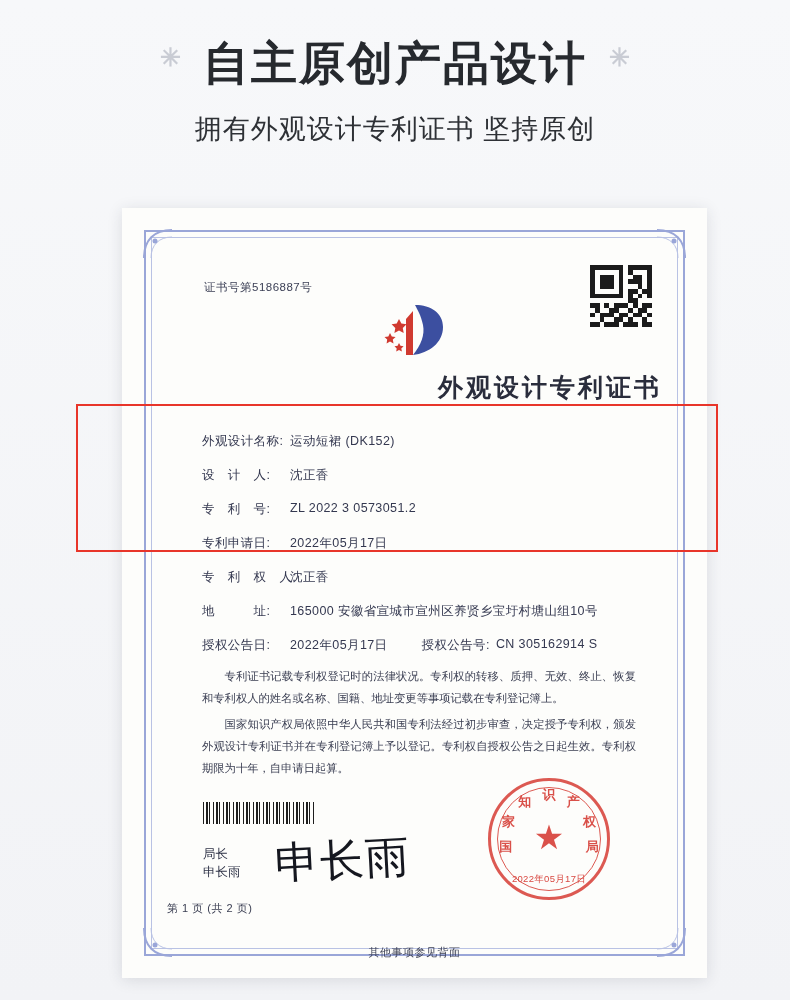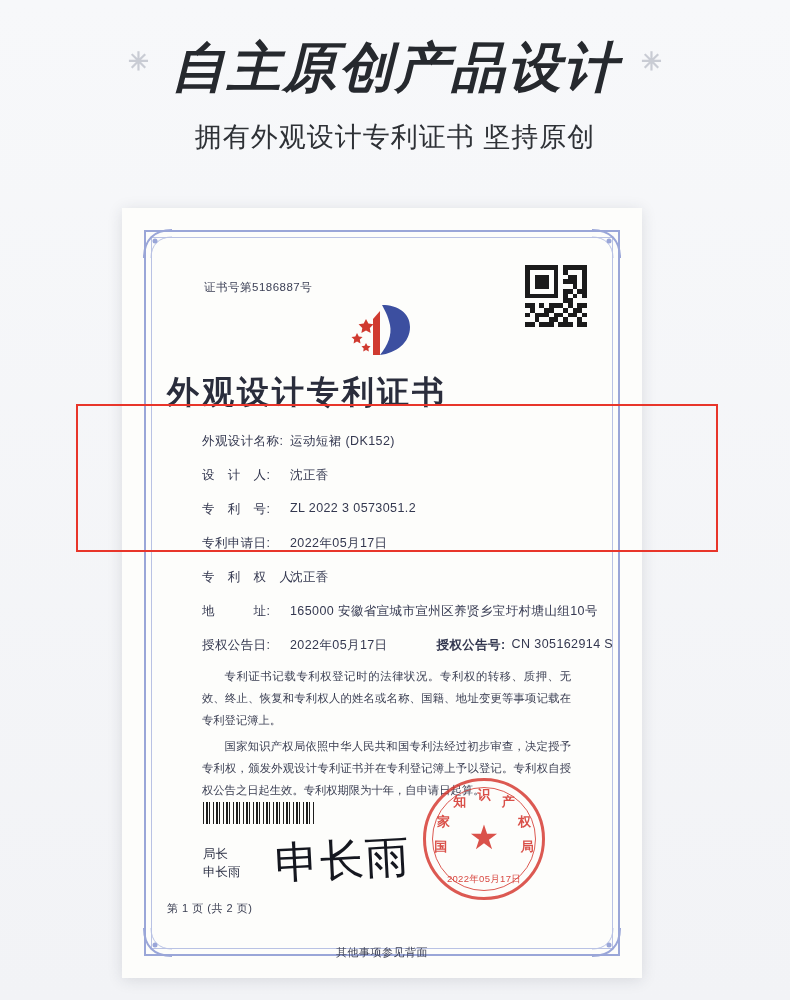--- a/index.html
+++ b/index.html
@@ -34,43 +34,42 @@
     gap: 22px;
   }
   .title-star {
     color: #c9ccd4;
     font-size: 25px;
     line-height: 1;
     font-weight: 700;
     transform: translateY(-6px);
   }
   .main-title {
-    font-size: 54px;
+    font-size: 46px;
     font-weight: 700;
     color: #26292e;
     letter-spacing: 2px;
     line-height: 1.1;
     white-space: nowrap;
-    font-style: italic;
   }
   .sub-title {
     margin-top: 22px;
     font-size: 27px;
     color: #2e3136;
     letter-spacing: 1px;
     font-weight: 500;
     white-space: nowrap;
   }
 
   
   .cert-wrap {
     position: absolute;
     left: 122px;
     top: 208px;
-    width: 520px;
+    width: 585px;
     height: 770px;
     background: #fdfdfb;
     box-shadow: 0 2px 14px rgba(40,45,60,.13);
     overflow: hidden;
   }
   
   .cert-border-outer {
     position: absolute;
     left: 22px; top: 22px; right: 22px; bottom: 22px;
     border: 2px solid #9aa6d8;
@@ -133,22 +132,22 @@
     height: 62px;
     display: flex;
     justify-content: center;
     align-items: center;
   }
 
   .cert-title {
     position: absolute;
     left: 0; right: 0;
     top: 118px;
-    text-align: left;
-    font-size: 32px;
+    text-align: right;
+    font-size: 25px;
     font-weight: 700;
     color: #2a2d3c;
     letter-spacing: 3px;
   }
 
   .fields {
     position: absolute;
     left: 35px;
     right: 26px;
     top: 180px;
@@ -157,21 +156,21 @@
   }
   .field-line {
     display: flex;
     align-items: flex-start;
     margin-bottom: 17px;
     letter-spacing: .4px;
     white-space: nowrap;
   }
   .f-label { width: 88px; flex: none; }
   .f-value { }
-  .field-line.two .f-second { margin-left: 49px; font-weight: bold; }
+  .field-line.two .f-second { margin-left: 34px; }
 
   .body-text {
     position: absolute;
     left: 35px;
     right: 26px;
     top: 412px;
     font-size: 11.3px;
     line-height: 1.95;
     color: #3a3e52;
     text-align: justify;

